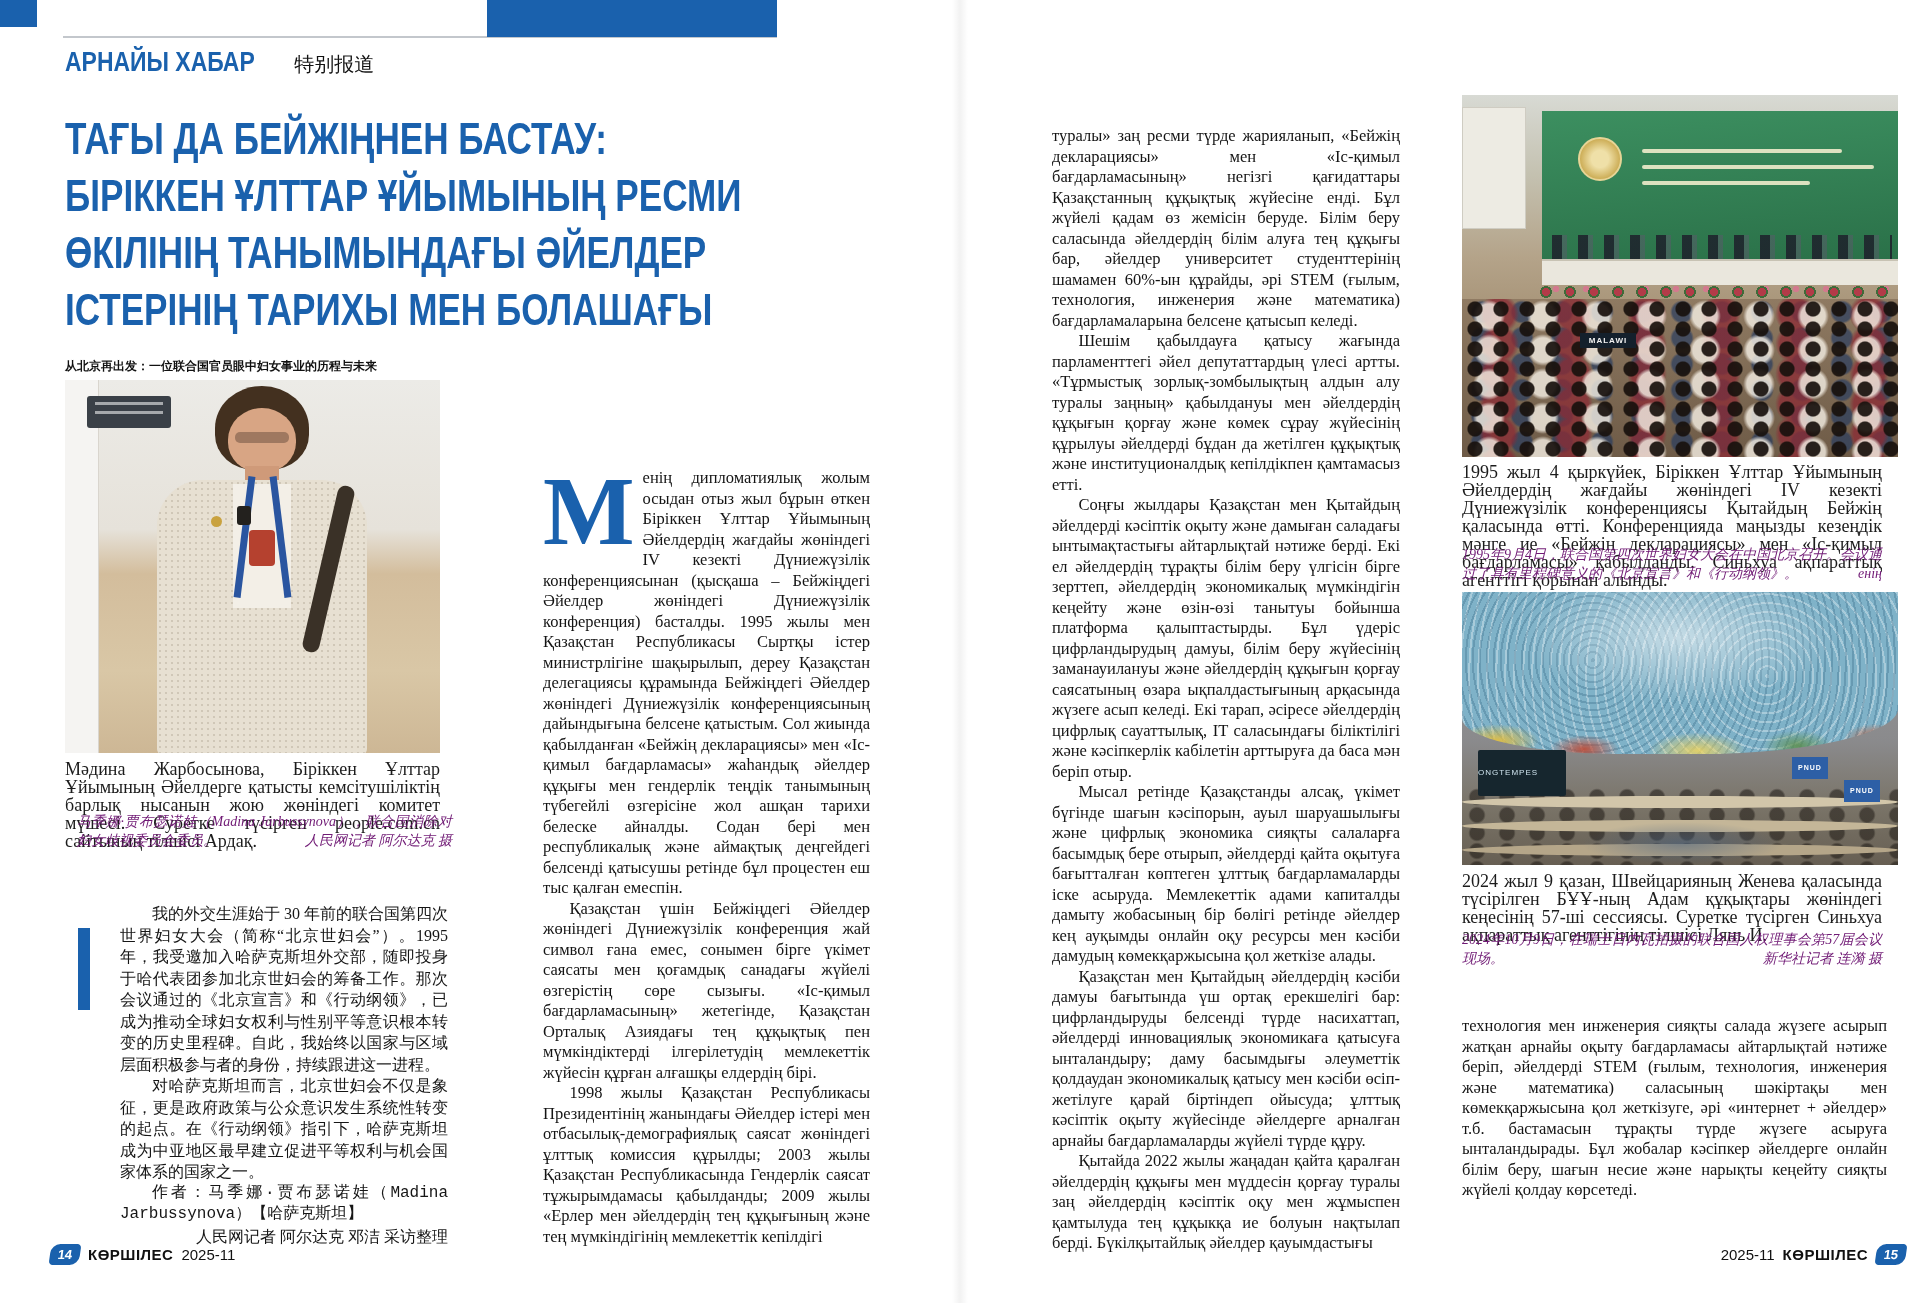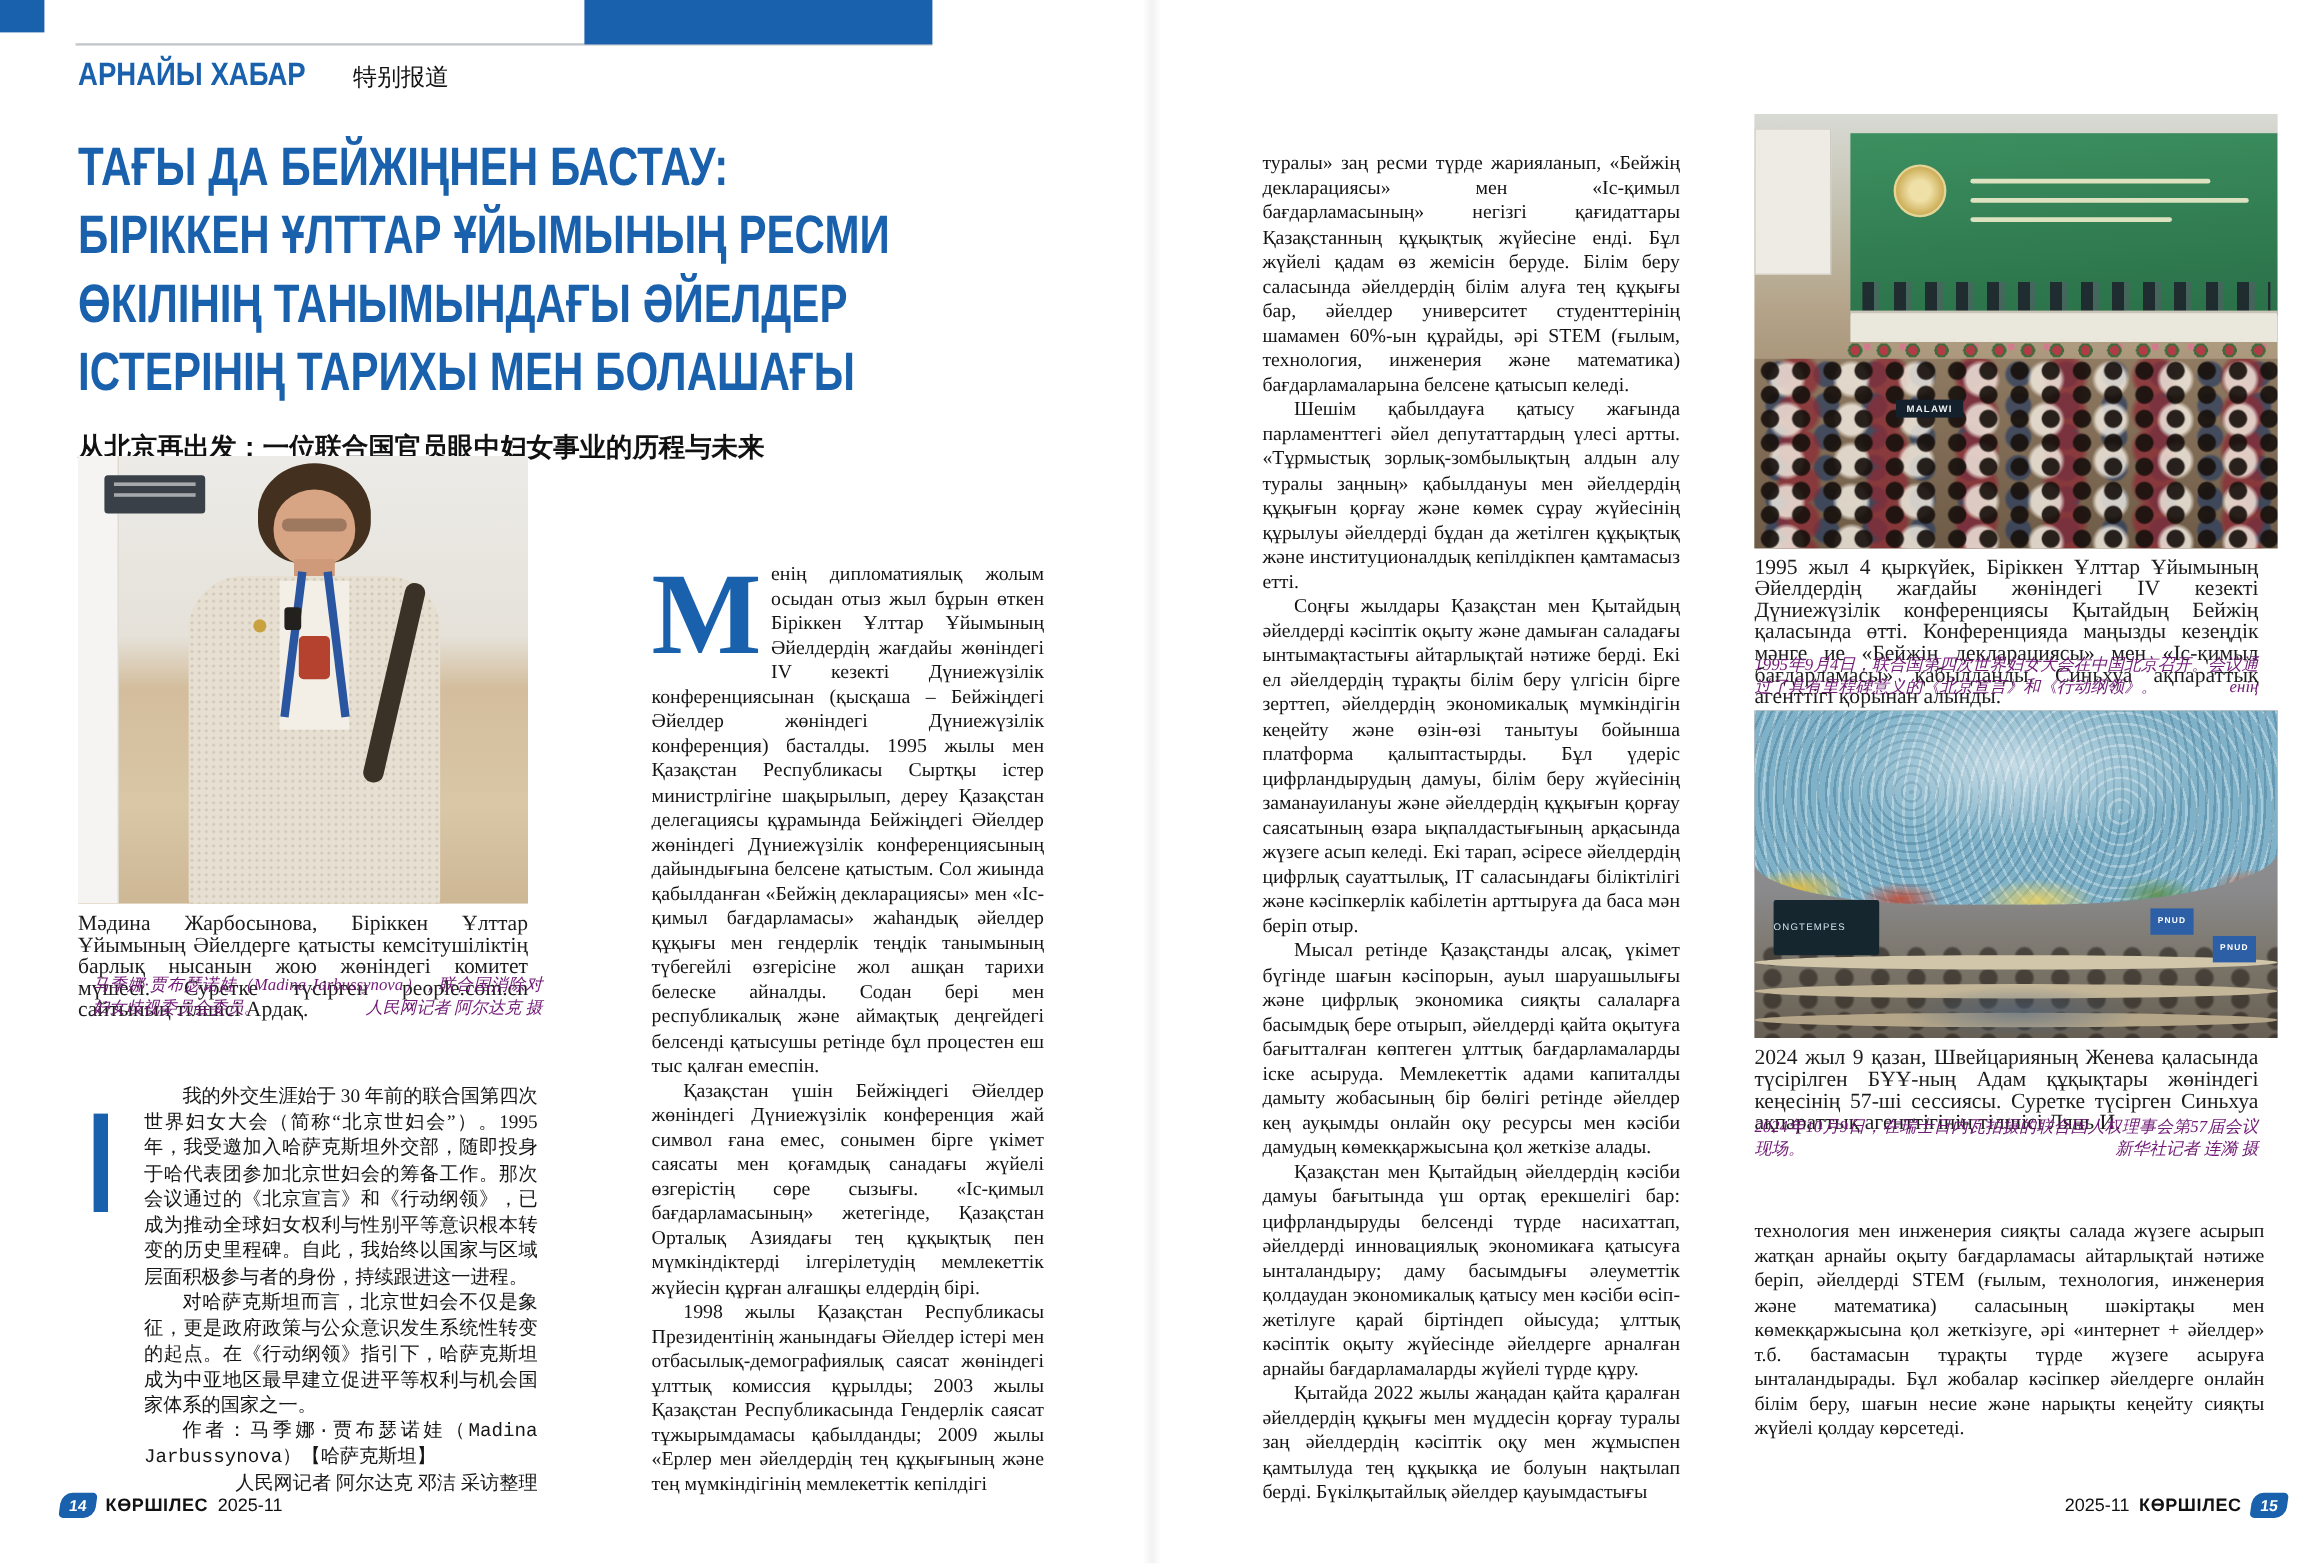--- a/index.html
+++ b/index.html
@@ -15,21 +15,21 @@
   .kicker .kk { display:inline-block; transform:scaleX(.85); transform-origin:left;
     font-family:"Liberation Sans",sans-serif; font-weight:bold; font-size:27px; color:#1a61ad; }
   .kicker .zh { display:inline-block; font-family:"Liberation Sans",sans-serif;
     font-size:20px; color:#111; margin-left:2px; }
 
   
   .title { left:65px; top:110px; width:900px; }
   .title .line { font-family:"Liberation Sans",sans-serif; font-weight:bold; font-size:45px;
     line-height:57px; color:#1a61ad; transform:scaleX(.78); transform-origin:left; white-space:nowrap; }
   .subtitle { left:65px; top:358px; font-family:"Liberation Sans",sans-serif; font-weight:bold;
-    font-size:22px; color:#111; }
+    font-size:12px; color:#111; }
 
   
   .photo { overflow:hidden; background:#ddd; }
 
   
   .p-portrait { left:65px; top:380px; width:375px; height:373px;
     background:linear-gradient(180deg,#ecebe7 0%,#e6e2da 40%,#d3bd9c 52%,#d9c7a6 78%,#cdb795 100%); }
   .p-portrait .pillar { left:0; top:0; width:34px; height:100%; background:#f5f4f2; border-right:1px solid #d9d5ce; }
   .p-portrait .sign { left:22px; top:16px; width:84px; height:32px; background:#3a4047; border-radius:3px; }
   .p-portrait .sign i { display:block; height:3px; background:rgba(255,255,255,.55); margin:6px 8px 0 8px; }

